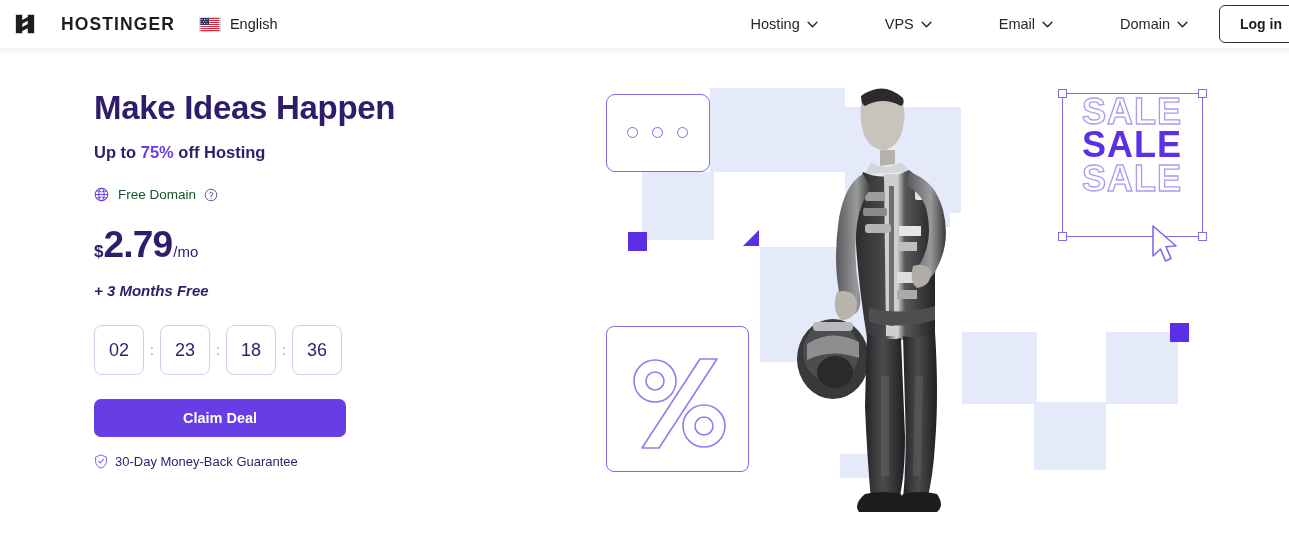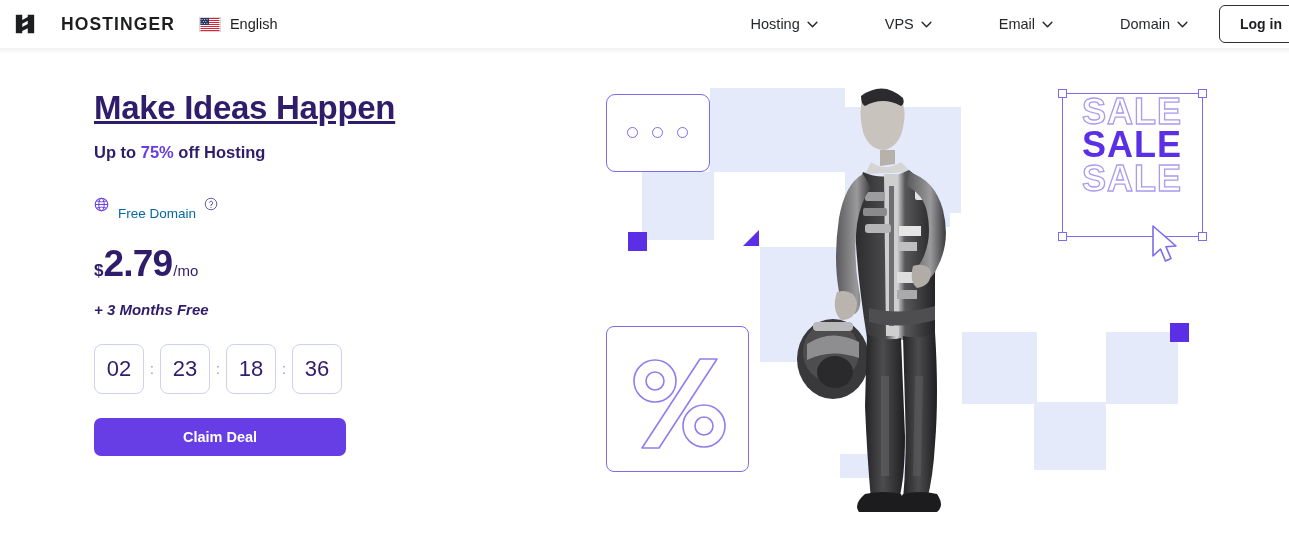--- a/index.html
+++ b/index.html
@@ -54,46 +54,46 @@
     font-size: 14px; font-weight: 700; color: #1d1e20;
     background: #fff; cursor: pointer;
     white-space: nowrap;
     margin-right: -14px;
   }
 
   
   .left { position: absolute; left: 94px; top: 88px; width: 470px; }
   .headline {
     font-size: 33px; font-weight: 700; letter-spacing: -0.3px;
-    color: #2f1c6a; line-height: 1.22; text-decoration: underline;
+    color: #2f1c6a; line-height: 1.22;
   }
   .subline {
     margin-top: 15px;
     font-size: 16.5px; font-weight: 700; color: #2f1c6a;
   }
   .subline .accent { color: #673de6; }
 
   .features { margin-top: 25px; }
   .feature { display:flex; align-items:center; margin-bottom: 9px; }
-  .feature-label { margin-left: 9px; font-size: 13.5px; color: #0369a1; margin-top: 19px; }
+  .feature-label { margin-left: 9px; font-size: 13.5px; color: #14532d; }
   .help-icon { margin-left: 8px; display:block; cursor:pointer; }
 
   .price-row { margin-top: 22px; display:flex; align-items:baseline; }
   .currency { font-size: 17px; font-weight: 700; color: #2f1c6a; }
   .price { font-size: 37px; font-weight: 700; color: #2f1c6a; letter-spacing: -0.8px; }
   .per { font-size: 15px; color: #2f1c6a; margin-left: 1px; }
   .bonus { margin-top: 16px; font-size: 15px; font-weight: 700; color: #2f1c6a; font-style: italic; }
 
   .timer { margin-top: 26px; display:flex; align-items:center; }
   .timer-box {
     width: 50px; height: 50px;
     border: 1px solid #cdd0ee;
     border-radius: 8px;
     display:flex; align-items:center; justify-content:center;
-    font-size: 22px; color: #2f1c6a; background:#fff;
+    font-size: 18px; color: #2f1c6a; background:#fff;
   }
   .timer-sep { width: 16px; text-align:center; color:#8f93c0; font-size: 14px; }
 
   .claim-btn {
     margin-top: 24px;
     width: 252px; height: 38px;
     background: #673de6; color: #ffffff;
     border: none; border-radius: 7px;
     font-size: 14.5px; font-weight: 700;
     font-family: "Liberation Sans", sans-serif;
@@ -261,20 +261,27 @@
       <div class="timer-sep">:</div>
       <div class="timer-box">23</div>
       <div class="timer-sep">:</div>
       <div class="timer-box">18</div>
       <div class="timer-sep">:</div>
       <div class="timer-box">36</div>
     </div>
 
     <button class="claim-btn">Claim Deal</button>
 
+    <div class="guarantee">
+      <svg width="14" height="15" viewBox="0 0 18 20">
+        <path d="M9 1.2 L16.2 4 L16.2 9.6 C16.2 14.2 13 17.4 9 18.8 C5 17.4 1.8 14.2 1.8 9.6 L1.8 4 Z" fill="none" stroke="#7d5fe0" stroke-width="1.3" stroke-linejoin="round"></path>
+        <path d="M5.7 9.6 L8 12 L12.4 7.2" fill="none" stroke="#7d5fe0" stroke-width="1.4" stroke-linecap="round" stroke-linejoin="round"></path>
+      </svg>
+      <span class="guarantee-label">30-Day Money-Back Guarantee</span>
+    </div>
   </div>
 
   <div class="art">
 
     <div class="sq" style="left:150px; top:34px;  width:72px;  height:84px;"></div>
     <div class="sq" style="left:222px; top:34px;  width:63px;  height:84px;"></div>
     <div class="sq" style="left:285px; top:53px;  width:116px; height:106px;"></div>
     <div class="sq" style="left:82px;  top:118px; width:72px;  height:68px;"></div>
     <div class="sq" style="left:200px; top:193px; width:115px; height:115px;"></div>
     <div class="sq" style="left:310px; top:118px; width:80px;  height:55px;"></div>

